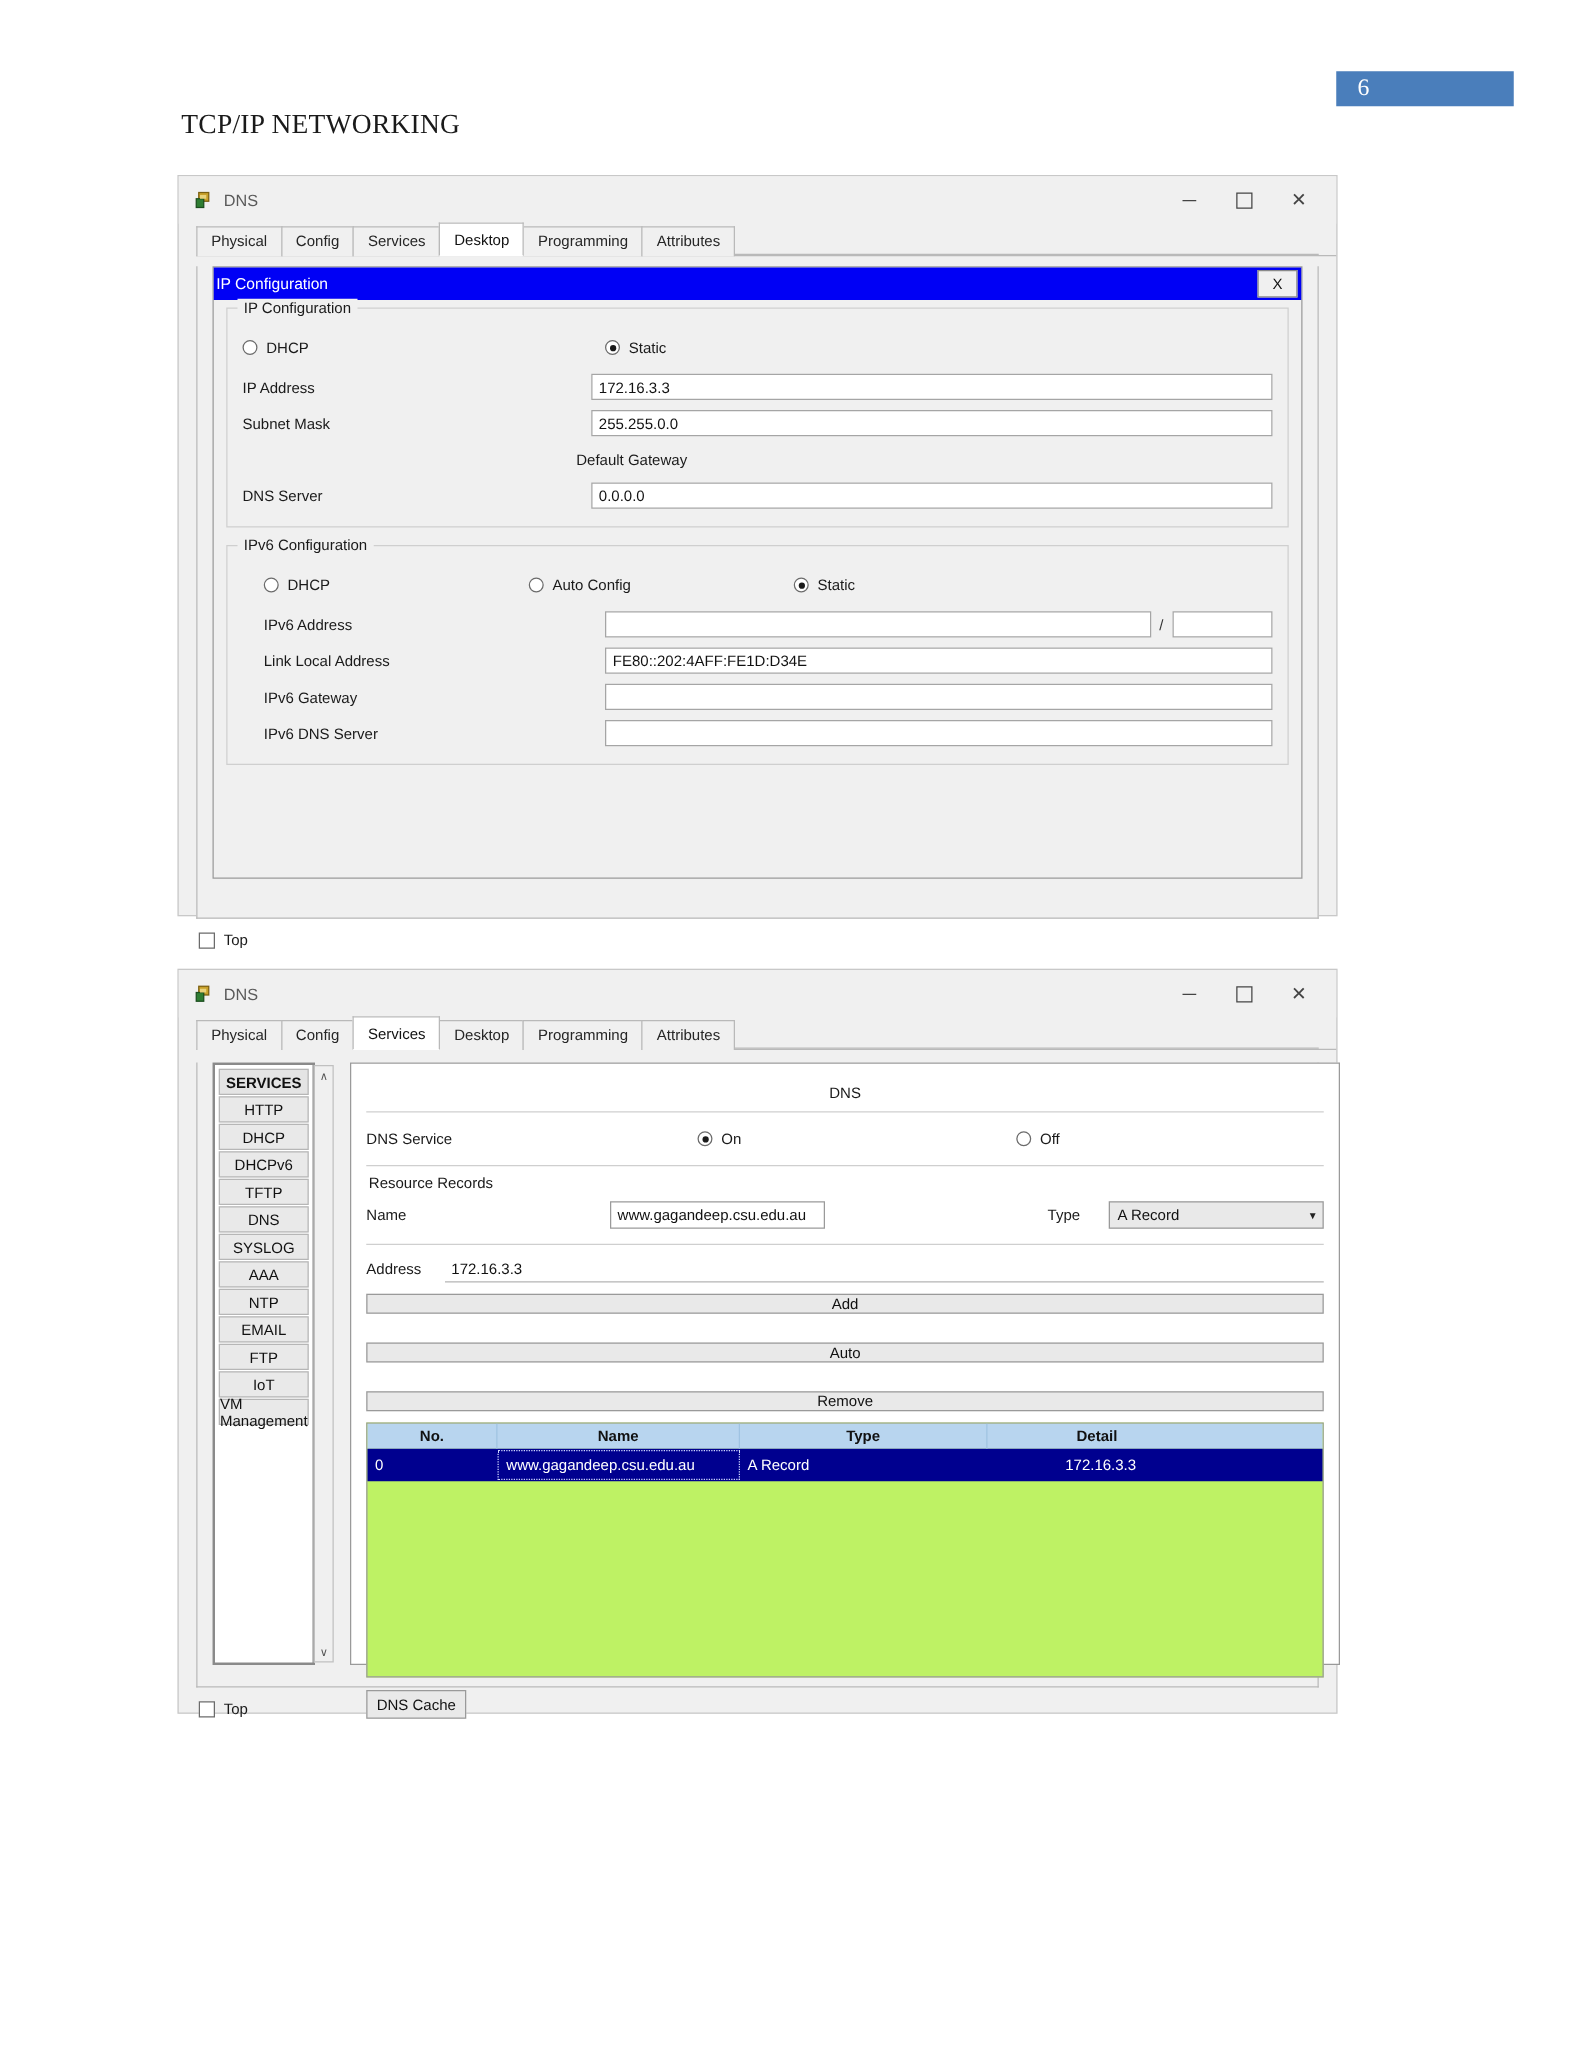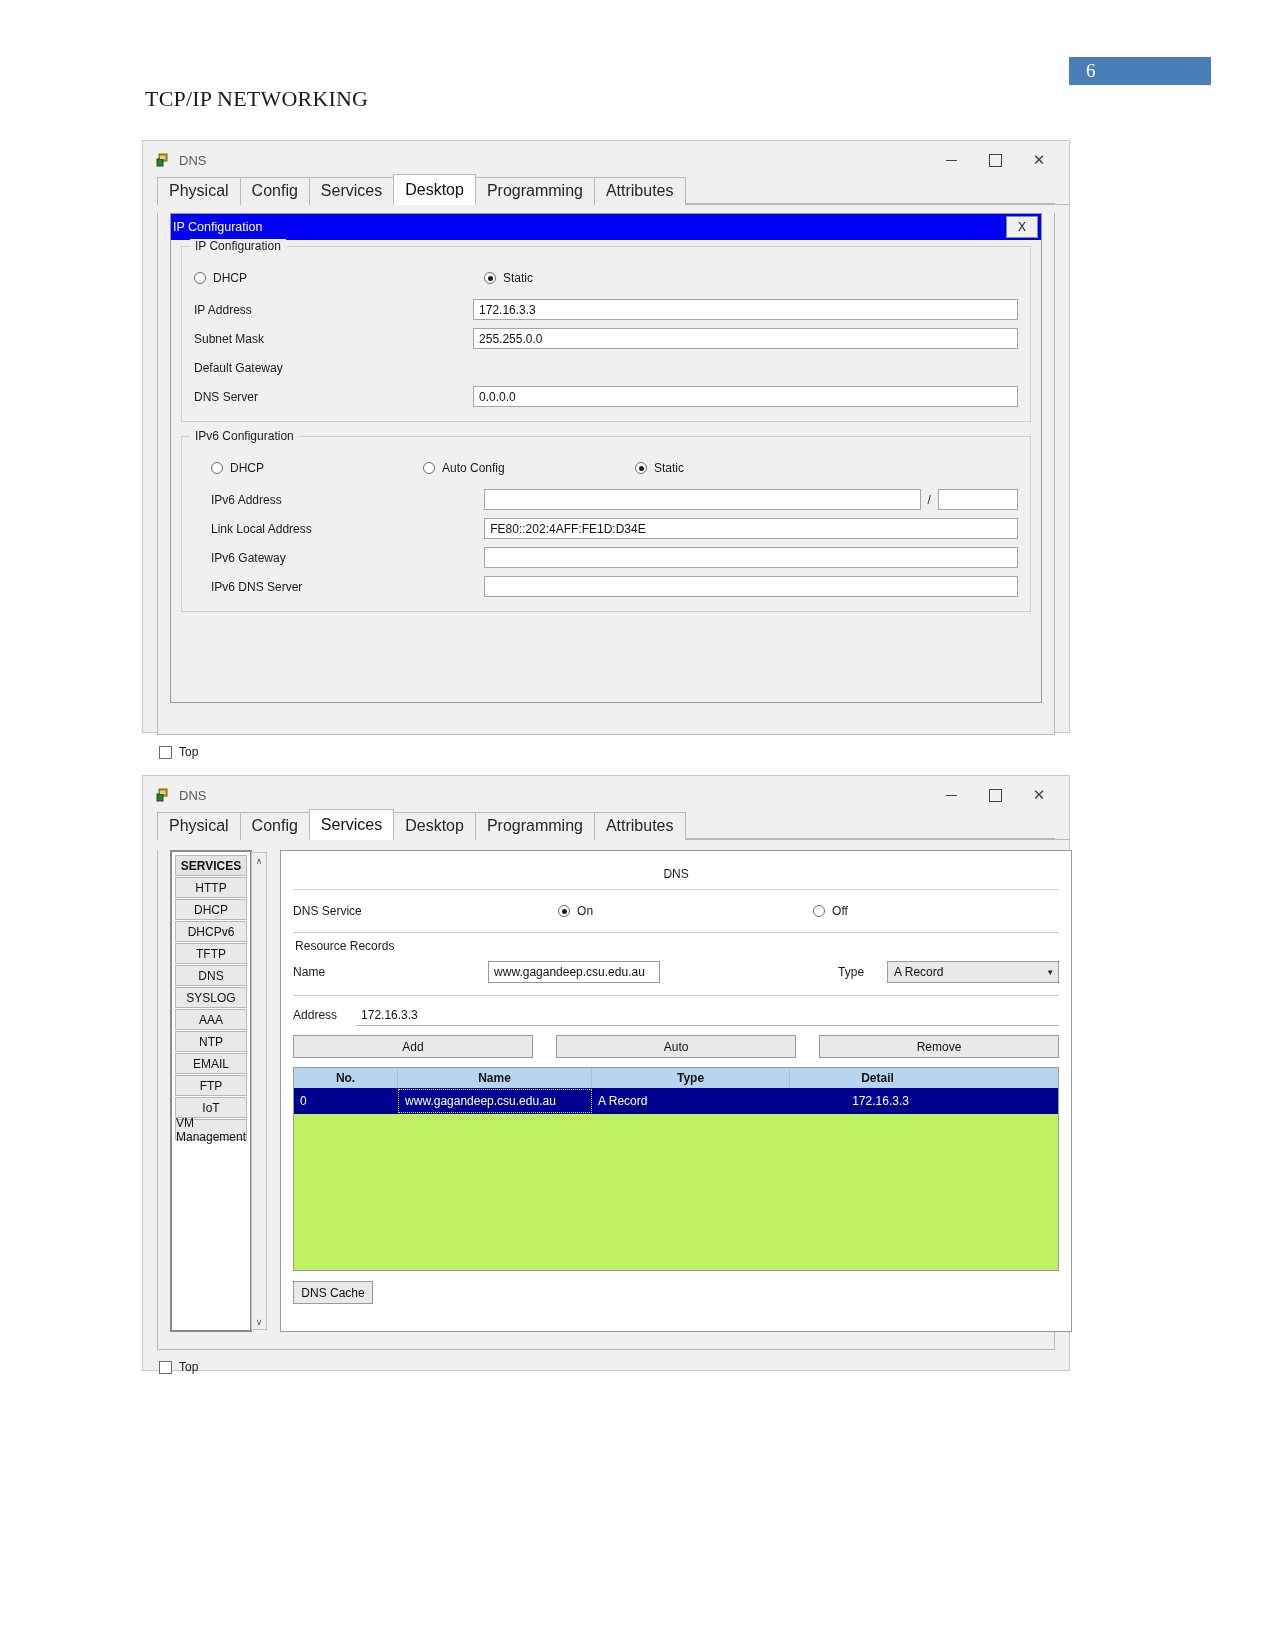--- a/index.html
+++ b/index.html
@@ -53,21 +53,21 @@
   .tb-btn.max::after { content:""; display:block; width:11px; height:11px; border:1px solid #444; }
 
   
   .tabstrip {
     height:24px; margin:2px 0 0 14px;
     display:flex; align-items:flex-end;
     border-bottom:1px solid #b9b9b9;
     padding-right:14px;
   }
   .tab {
-    font-size:16px; color:#262626;
+    font-size:12px; color:#262626;
     padding:4px 11px 5px 11px;
     border:1px solid #b9b9b9; border-bottom:none;
     background:#f0f0f0;
     margin-right:-1px;
     position:relative; top:1px;
     white-space:nowrap;
   }
   .tab.active {
     background:#ffffff; color:#111;
     padding-top:6px;
@@ -106,21 +106,21 @@
     margin:6px 10px 0 10px;
     border:1px solid #cfcfcf;
     position:relative;
     padding:14px 12px 10px 12px;
   }
   .fieldset > .legend {
     position:absolute; top:-8px; left:8px;
     background:#f0f0f0; padding:0 5px;
     font-size:12px; color:#1a1a1a;
   }
-  .row { display:flex; align-items:center; height:29px; }
+  .row { display:flex; align-items:center; height:29px;justify-content:center; }
   .row .lbl { width:290px; font-size:12px; color:#1a1a1a; }
   .txt {
     height:21px; background:#ffffff;
     border:1px solid #a5a5a5;
     font-size:12px; color:#111;
     display:flex; align-items:center;
     padding-left:5px;
   }
   .radio-row { display:flex; align-items:center; height:34px; }
   .radio { display:flex; align-items:center; font-size:12px; color:#1a1a1a; }
@@ -186,21 +186,21 @@
     display:flex; align-items:center; padding-left:5px;
   }
   .inp.flat { border:none; border-bottom:1px solid #b5b5b5; }
   .combo {
     height:22px; background:#e9e9e9; border:1px solid #9a9a9a;
     font-size:12px; color:#111;
     display:flex; align-items:center; justify-content:space-between;
     padding:0 4px 0 6px;
   }
   .combo .car { font-size:8px; color:#222; }
-  .btnrow { display:flex; gap:23px; margin-top:7px; }
+  .btnrow { display:flex; gap:23px; margin-top:7px;flex-direction:column; }
   .btn {
     flex:1 1 0; height:23px;
     background:#e9e9e9; border:1px solid #9a9a9a;
     font-size:12px; color:#111;
     display:flex; align-items:center; justify-content:center;
   }
   .grid { margin-top:9px; border:1px solid #9a9a9a; background:#bef264; height:204px; }
   .grid-head { display:flex; height:20px; background:#b8d5ef; }
   .grid-head div {
     font-size:12px; font-weight:bold; color:#111;

